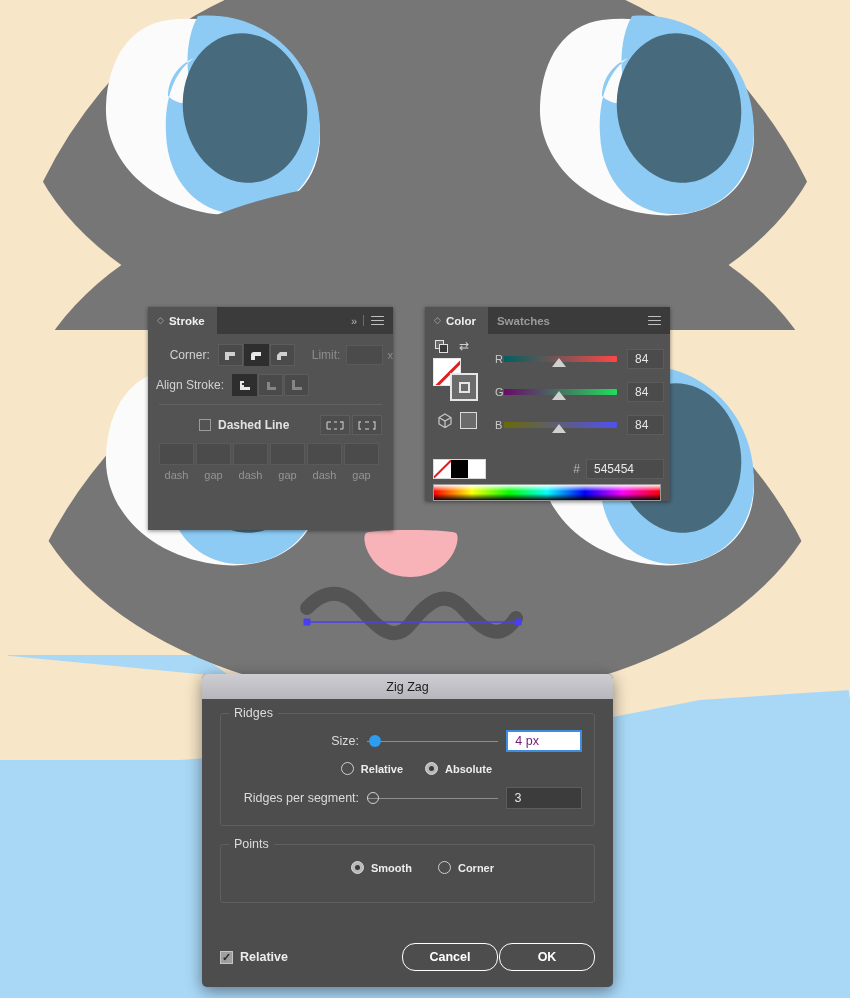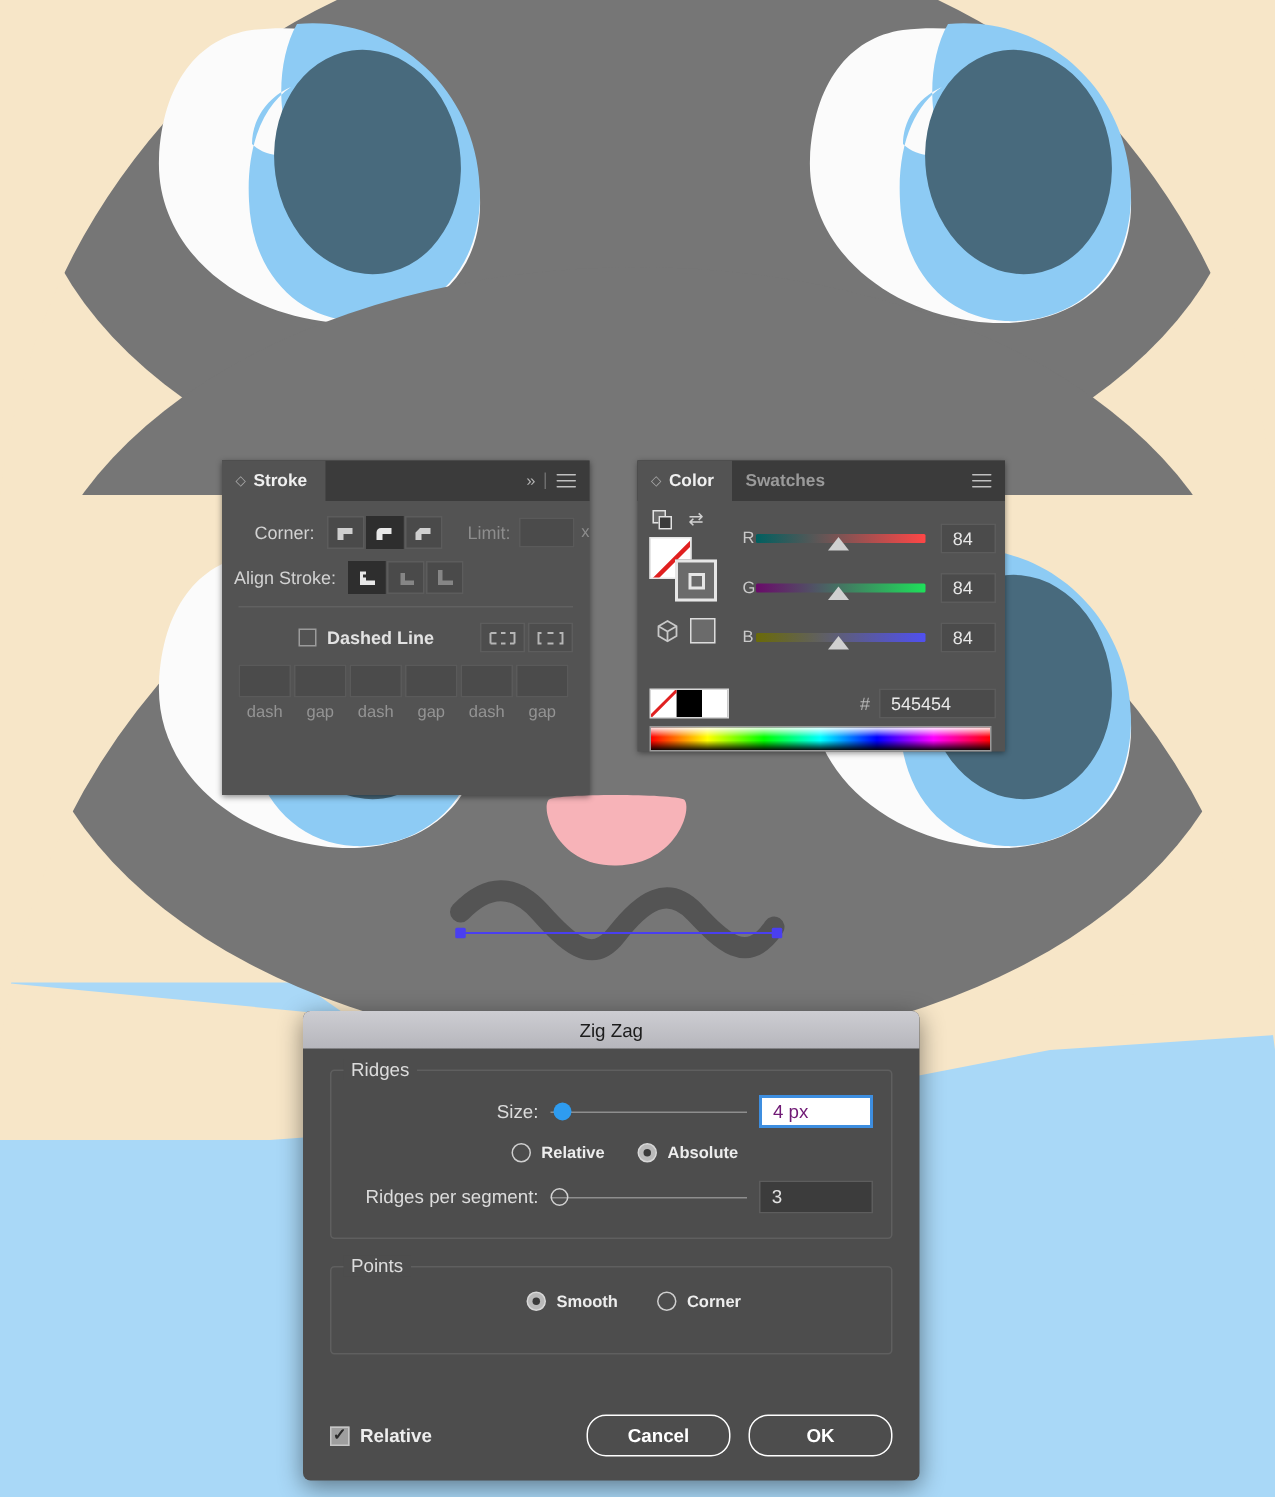--- a/index.html
+++ b/index.html
@@ -126,21 +126,21 @@
   .radios{display:flex;align-items:center;gap:22px;}
   .radio{display:flex;align-items:flex-end;gap:7px;font-size:11px;color:#ededed;font-weight:bold;}
   .rdot{width:13px;height:13px;border-radius:50%;border:1.5px solid #cfcfcf;box-sizing:border-box;
         display:flex;align-items:center;justify-content:center;}
   .rdot.on{background:#b9b9b9;border-color:#d8d8d8;}
   .rdot.on::after{content:"";width:5px;height:5px;border-radius:50%;background:#3a3a3a;}
   .dlg-foot{position:absolute;left:18px;right:18px;bottom:16px;display:flex;align-items:center;}
   .pv{display:flex;align-items:center;gap:7px;font-size:12.5px;color:#ededed;font-weight:bold;}
   .pvbox{width:13px;height:13px;background:#9e9e9e;border:1px solid #c6c6c6;box-sizing:border-box;
          display:flex;align-items:center;justify-content:center;color:#2b2b2b;font-size:11px;line-height:1;}
-  .dlg-btns{margin-left:auto;display:flex;gap:12px;}
+  .dlg-btns{margin-left:auto;display:flex;gap:1px;}
   .dbtn2{min-width:94px;height:26px;border-radius:13px;border:1.6px solid #ffffff;background:transparent;
     color:#ffffff;font-size:12.5px;font-weight:bold;display:flex;align-items:center;justify-content:center;
     font-family:"Liberation Sans",sans-serif;}
 </style>
 </head>
 <body>
 
 <div class="stage">
   <svg class="art" viewBox="0 0 850 998">
     <defs>

